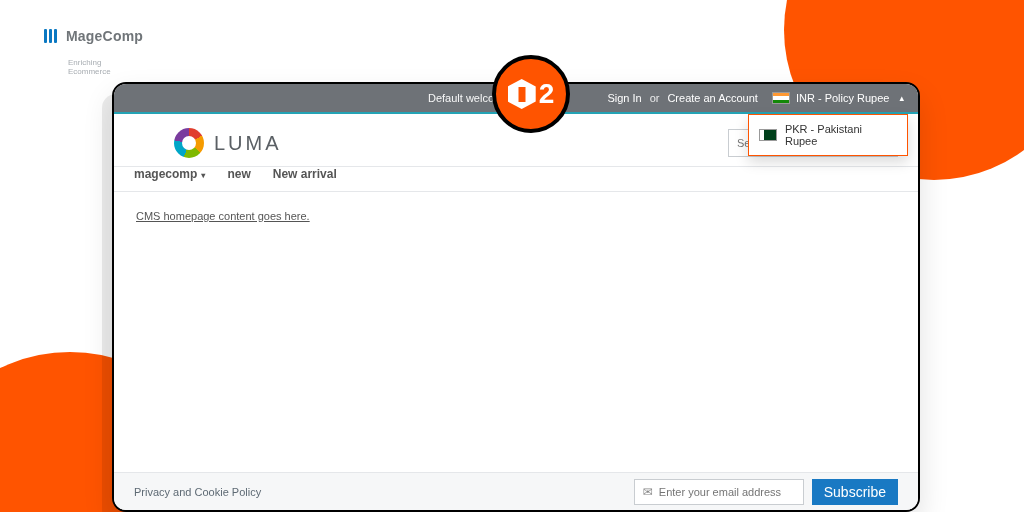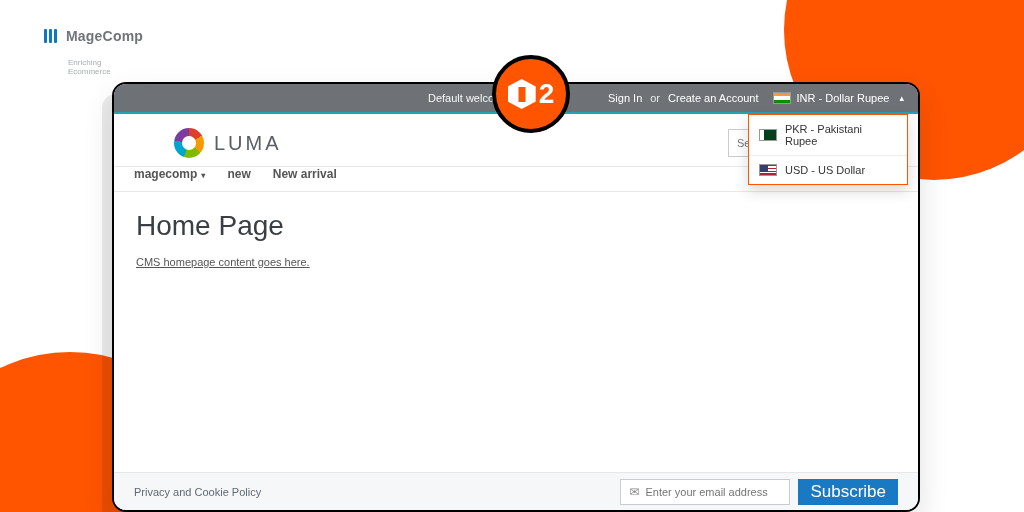--- a/index.html
+++ b/index.html
@@ -58,21 +58,21 @@
   .page-body { padding: 18px 22px; }
   .page-title { font-size: 28px; font-weight: 300; color: #3b3f44; margin-bottom: 14px; }
   .cms-text { font-size: 11px; color: #555; text-decoration: underline; }
 
   .footer { position: absolute; bottom: 0; left: 0; right: 0; height: 38px; display: flex; align-items: center; padding: 0 20px; border-top: 1px solid #e5e7ea; background: #f6f7f8; margin-top: 16px; }
   .footer .policy { font-size: 11px; color: #4a6; color: #5e6a74; }
   .newsletter { margin-left: auto; display: flex; align-items: center; gap: 8px; }
   .newsletter .nl-input { display: flex; align-items: center; gap: 6px; border: 1px solid #c9cdd1; background: #fff; height: 26px; padding: 0 8px; font-size: 11px; color: #888; width: 170px; }
   .newsletter .nl-input .env { font-size: 12px; }
   .newsletter input { border: 0; outline: 0; font-size: 11px; width: 100%; }
-  .newsletter .sub-btn { height: 26px; padding: 0 12px; background: #1979c3; color: #fff; font-size: 17px; border: 0; cursor: pointer; }
+  .newsletter .sub-btn { height: 26px; padding: 0 12px; background: #1979c3; color: #fff; font-size: 14px; border: 0; cursor: pointer; }
 </style>
 </head>
 <body>
 
 <div class="stage">
   <div class="blob-top"></div>
   <div class="blob-bottom"></div>
 
   <div class="magecomp">
     <span class="mc-icon">
@@ -91,52 +91,47 @@
 
   <div class="window">
 
     <div class="topbar">
       <span class="tb-welcome">Default welcome msg!</span>
       <span class="tb-link">Sign In</span>
       <span class="tb-or">or</span>
       <span class="tb-link">Create an Account</span>
       <span class="currency-sel">
         <span class="flag flag-in"></span>
-        <span>INR - Dollar Rupee</span>
+        <span>INR - Policy Rupee</span>
         <span class="chev">▴</span>
       </span>
     </div>
 
     <div class="dropdown">
       <div class="dd-item">
         <span class="flag flag-pk"></span>
         <span>PKR - Pakistani Rupee</span>
-      </div>
-      <div class="dd-item">
-        <span class="flag flag-us"></span>
-        <span>USD - US Dollar</span>
       </div>
     </div>
 
     <div class="logo-row">
       <span class="luma-mark"></span>
       <span class="luma-text">LUMA</span>
       <div class="searchbox">
         <input placeholder="Search entire store here..." style="">
       </div>
     </div>
 
     <div class="navbar">
       <span class="nav-item"><span>magecomp</span><span class="caret">▾</span></span>
       <span class="nav-item"><span>new</span></span>
       <span class="nav-item"><span>New arrival</span></span>
     </div>
 
     <div class="page-body">
-      <h1 class="page-title">Home Page</h1>
       <p class="cms-text">CMS homepage content goes here.</p>
     </div>
 
     <div class="footer">
       <a class="policy">Privacy and Cookie Policy</a>
       <div class="newsletter">
         <div class="nl-input">
           <span class="env">✉</span>
           <input placeholder="Enter your email address" style="">
         </div>

